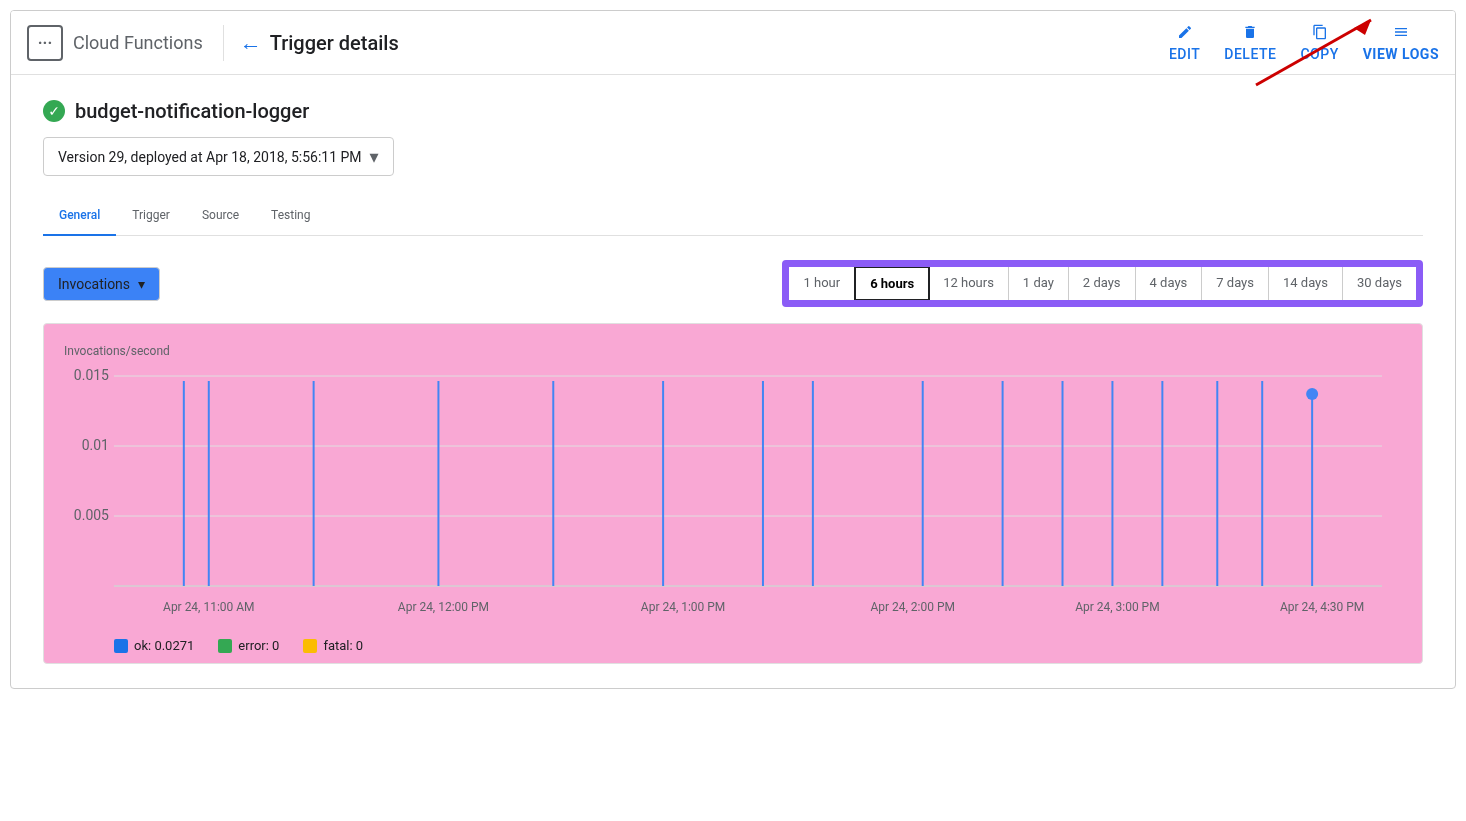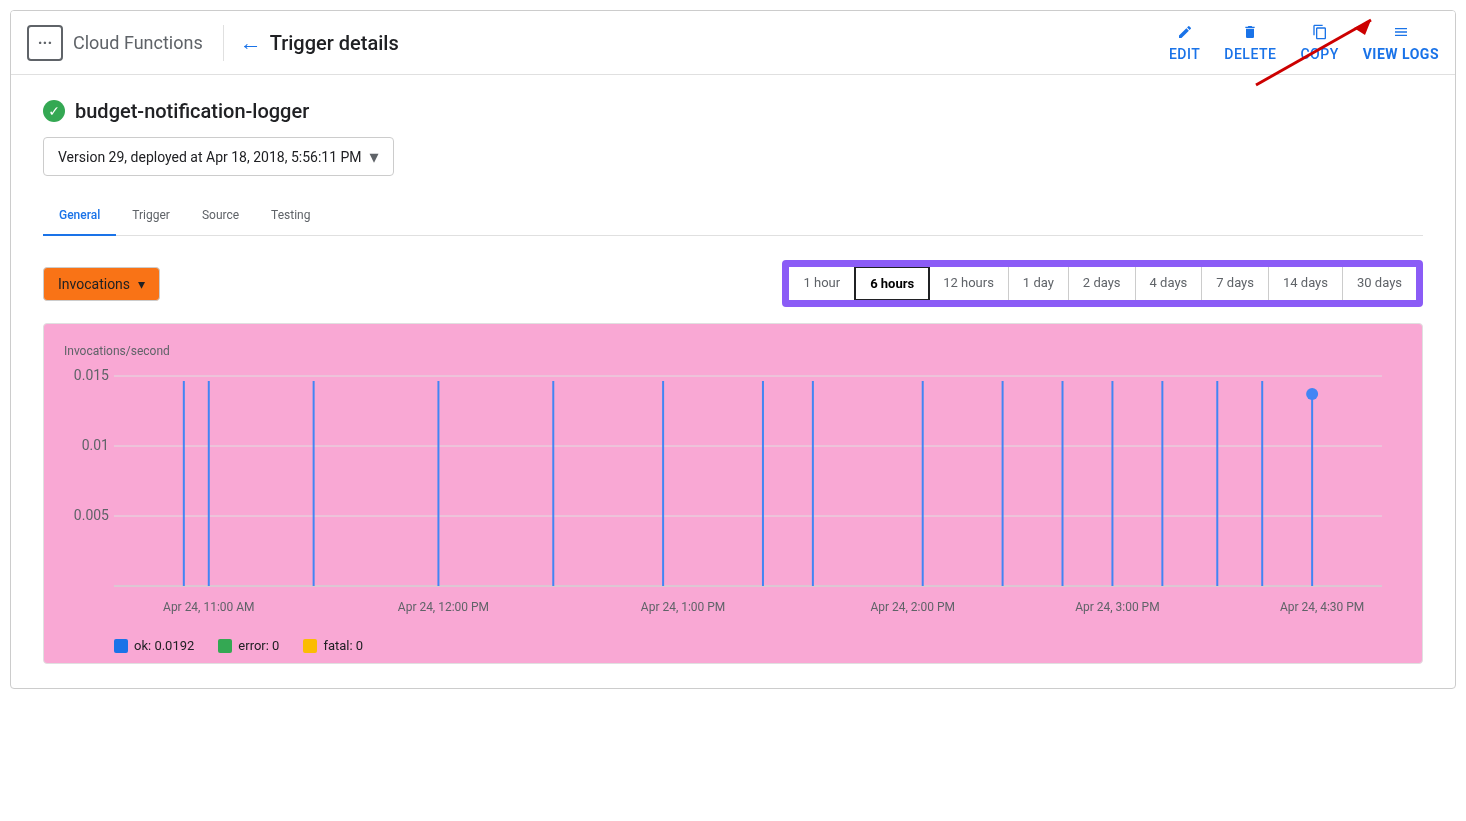--- a/index.html
+++ b/index.html
@@ -152,21 +152,21 @@
     .metric-selector {
       display: inline-flex;
       align-items: center;
       gap: 8px;
       border: 1px solid #ccc;
       border-radius: 4px;
       padding: 8px 14px;
       font-size: 14px;
       color: #202124;
       cursor: pointer;
-      background: #f97316;
+      background: #3b82f6;
     }
     .time-range-buttons {
       display: flex;
       border: 7px solid #8b5cf6;
       border-radius: 4px;
       overflow: hidden;
     }
     .time-btn {
       padding: 8px 14px;
       font-size: 13px;
@@ -361,21 +361,21 @@
           <text x="620" y="245" text-anchor="middle" font-size="12" fill="#5f6368">Apr 24, 1:00 PM</text>
           <text x="850" y="245" text-anchor="middle" font-size="12" fill="#5f6368">Apr 24, 2:00 PM</text>
           <text x="1055" y="245" text-anchor="middle" font-size="12" fill="#5f6368">Apr 24, 3:00 PM</text>
           <text x="1260" y="245" text-anchor="middle" font-size="12" fill="#5f6368">Apr 24, 4:30 PM</text>
         </svg>
       </div>
 
       <div class="chart-legend">
         <div class="legend-item">
           <div class="legend-color" style="background:#1a73e8;"></div>
-          <span>ok: 0.0192</span>
+          <span>ok: 0.0271</span>
         </div>
         <div class="legend-item">
           <div class="legend-color" style="background:#34a853;"></div>
           <span>error: 0</span>
         </div>
         <div class="legend-item">
           <div class="legend-color" style="background:#fbbc04;"></div>
           <span>fatal: 0</span>
         </div>
       </div>

